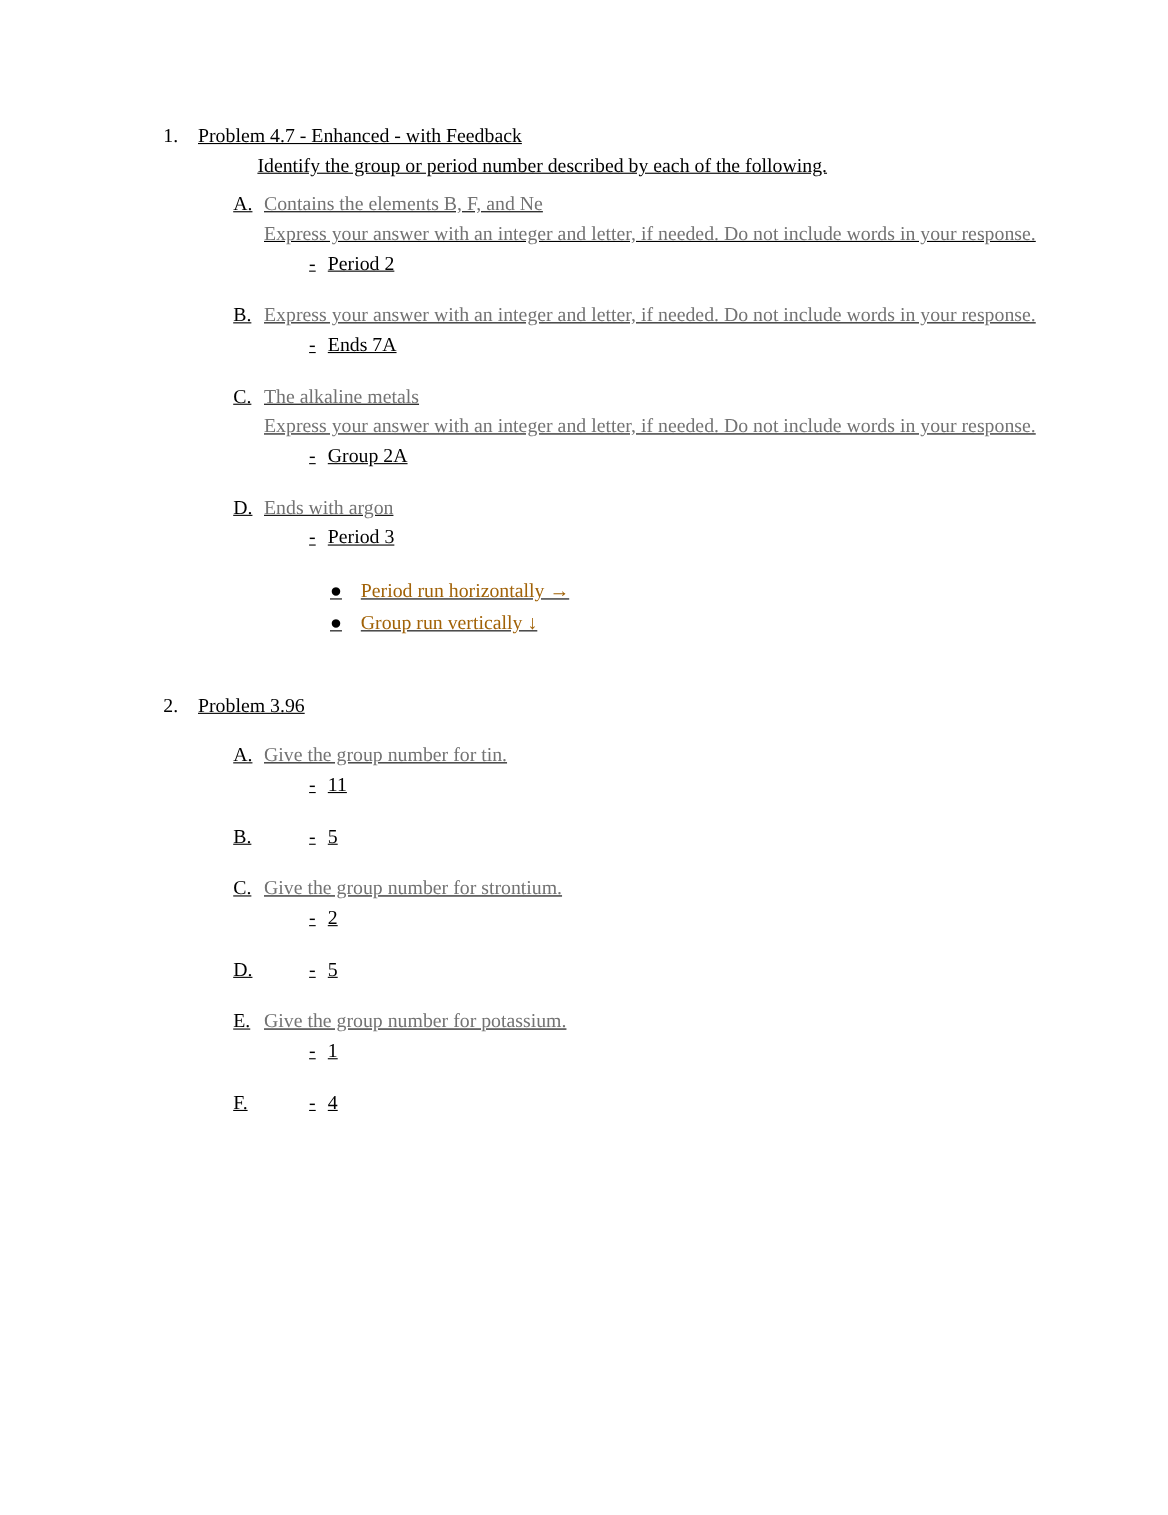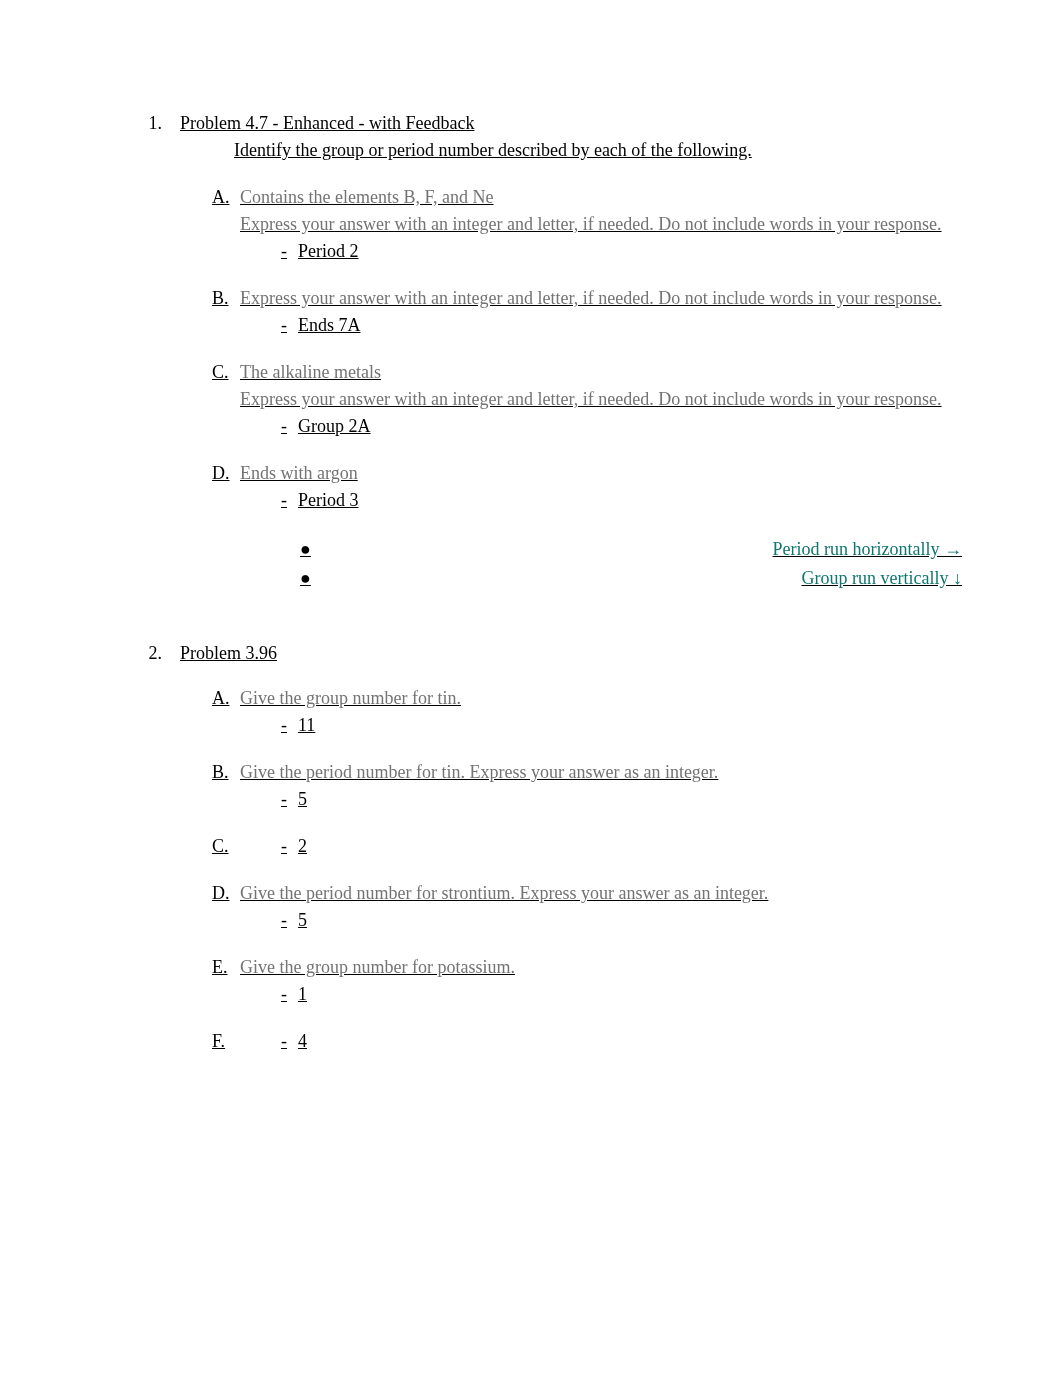--- a/index.html
+++ b/index.html
@@ -33,21 +33,21 @@
       flex-shrink: 0;
       text-align: right;
       padding-right: 18px;
     }
     .num-body {
       flex: 1;
       text-decoration: underline;
     }
     .indent-intro {
       padding-left: 54px;
-      margin-bottom: 20px;
+      margin-bottom: 8px;
     }
     .letter-list {
       list-style: none;
       padding-left: 32px;
     }
     .letter-item {
       margin-bottom: 20px;
     }
     .letter-row {
       display: flex;
@@ -56,22 +56,21 @@
       width: 28px;
       flex-shrink: 0;
     }
     .letter-body {
       flex: 1;
     }
     .blue {
       color: #737373;
     }
     .red {
-      color: #0f766e;
-      text-align: right;
+      color: #a16207;
     }
     .dash-list {
       list-style: none;
       padding-left: 30px;
     }
     .dash-item {
       display: flex;
     }
     .dash-marker {
       width: 28px;
@@ -214,50 +213,49 @@
                   </li>
                 </ul>
               </div>
             </div>
           </li>
 
           <li class="letter-item">
             <div class="letter-row">
               <div class="letter-marker">B.</div>
               <div class="letter-body">
-                <div class="blue">Give the period number for tin. Express your answer as an integer.</div>
                 <ul class="dash-list">
                   <li class="dash-item">
                     <div class="dash-marker">-</div>
                     <div class="dash-body">5</div>
                   </li>
                 </ul>
               </div>
             </div>
           </li>
 
           <li class="letter-item">
             <div class="letter-row">
               <div class="letter-marker">C.</div>
               <div class="letter-body">
+                <div class="blue">Give the group number for strontium.</div>
                 <ul class="dash-list">
                   <li class="dash-item">
                     <div class="dash-marker">-</div>
                     <div class="dash-body">2</div>
                   </li>
                 </ul>
               </div>
             </div>
           </li>
 
           <li class="letter-item">
             <div class="letter-row">
               <div class="letter-marker">D.</div>
               <div class="letter-body">
-                <div class="blue">Give the period number for strontium. Express your answer as an integer.</div>
                 <ul class="dash-list">
                   <li class="dash-item">
                     <div class="dash-marker">-</div>
                     <div class="dash-body">5</div>
                   </li>
                 </ul>
               </div>
             </div>
           </li>
 

